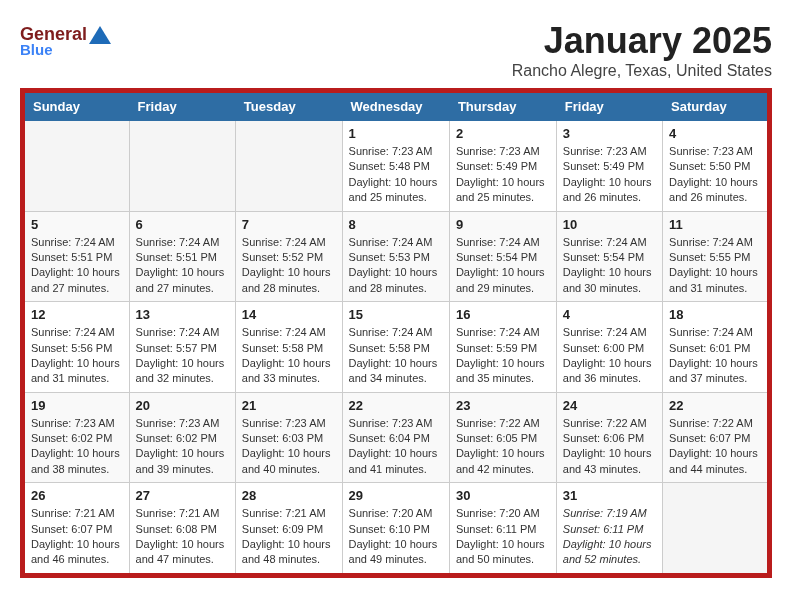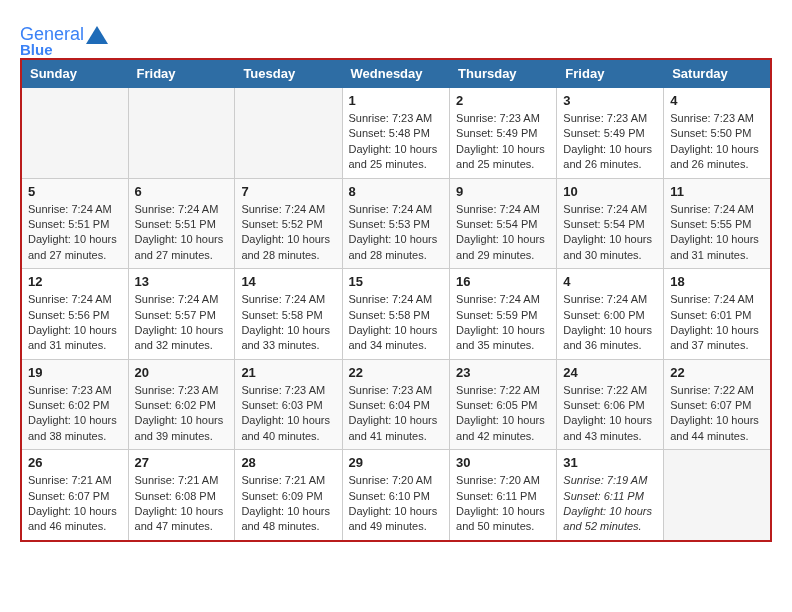--- a/index.html
+++ b/index.html
@@ -26,21 +26,21 @@
     .logo {
       float: left;
       display: flex;
       flex-direction: column;
       align-items: flex-start;
       margin-top: 4px;
     }
     .calendar {
       width: 100%;
       border-collapse: collapse;
-      border: 2px solid #b91c1c;
+      border: 5px solid #b91c1c;
       clear: both;
     }
     .calendar th {
       background-color: #2e6da4;
       color: white;
       text-align: left;
       padding: 6px 8px;
       font-size: 13px;
       border: 1px solid #2e6da4;
     }
@@ -67,29 +67,31 @@
       line-height: 1.4;
       color: #333;
     }
     .row-even td { background: #f9f9f9; }
   </style>
 </head>
 <body>
 
 <div class="logo">
   <div style="display:flex;align-items:center;">
-    <span style="font-size:18px;font-weight:normal;color:#3b82f6;">General</span>
+    <span style="font-size:18px;font-weight:bold;color:#7f1d1d;">General</span>
     <svg width="22" height="18" viewBox="0 0 22 18" style="margin-left:2px;">
       <polygon points="0,18 11,0 22,18" fill="#1e6bb8"></polygon>
     </svg>
   </div>
   <span style="font-size:15px;font-weight:bold;color:#3b82f6;margin-top:-4px;">Blue</span>
 </div>
 
 <div class="header">
+  <div class="month-title">January 2025</div>
+  <div class="location">Rancho Alegre, Texas, United States</div>
 </div>
 
 <table class="calendar">
   <thead>
     <tr>
       <th>Sunday</th>
       <th>Friday</th>
       <th>Tuesday</th>
       <th>Wednesday</th>
       <th>Thursday</th>

